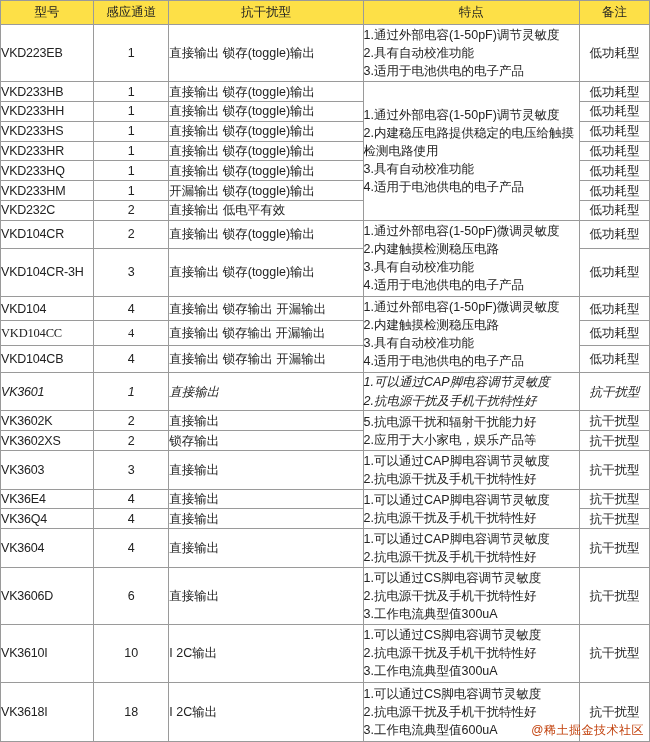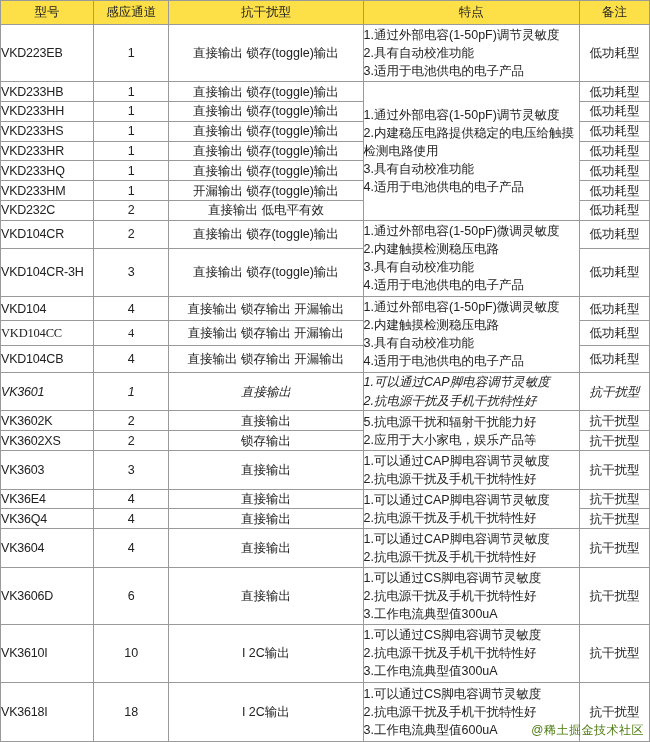--- a/index.html
+++ b/index.html
@@ -35,34 +35,34 @@
   }
   thead tr{height:23px;}
   .c-model{width:93px;}
   .c-chan{width:75px;}
   .c-iface{width:194px;}
   .c-feat{width:216px;}
   .c-note{width:70px;}
 
   td.model{text-align:left;padding-left:4px;font-size:13px;letter-spacing:-0.2px;}
   td.chan{text-align:center;font-size:13px;}
-  td.iface{text-align:center;font-size:12.5px;}
+  td.iface{text-align:left;font-size:12.5px;}
   td.note{text-align:center;font-size:12.5px;}
   td.feat{
     text-align:left;
     padding:2px 3px 2px 4px;
     font-size:12.2px;
     line-height:1.5;
   }
   td.feat .ln{display:block;white-space:normal;}
   .wm{
     position:absolute;
     right:6px;
     bottom:3px;
-    color:#4d7c0f;
+    color:#c2410c;
     font-size:12px;
     letter-spacing:0.5px;
     pointer-events:none;
     white-space:nowrap;
   }
   .wm-wrap{position:relative;}
 </style>
 </head>
 <body>
 

